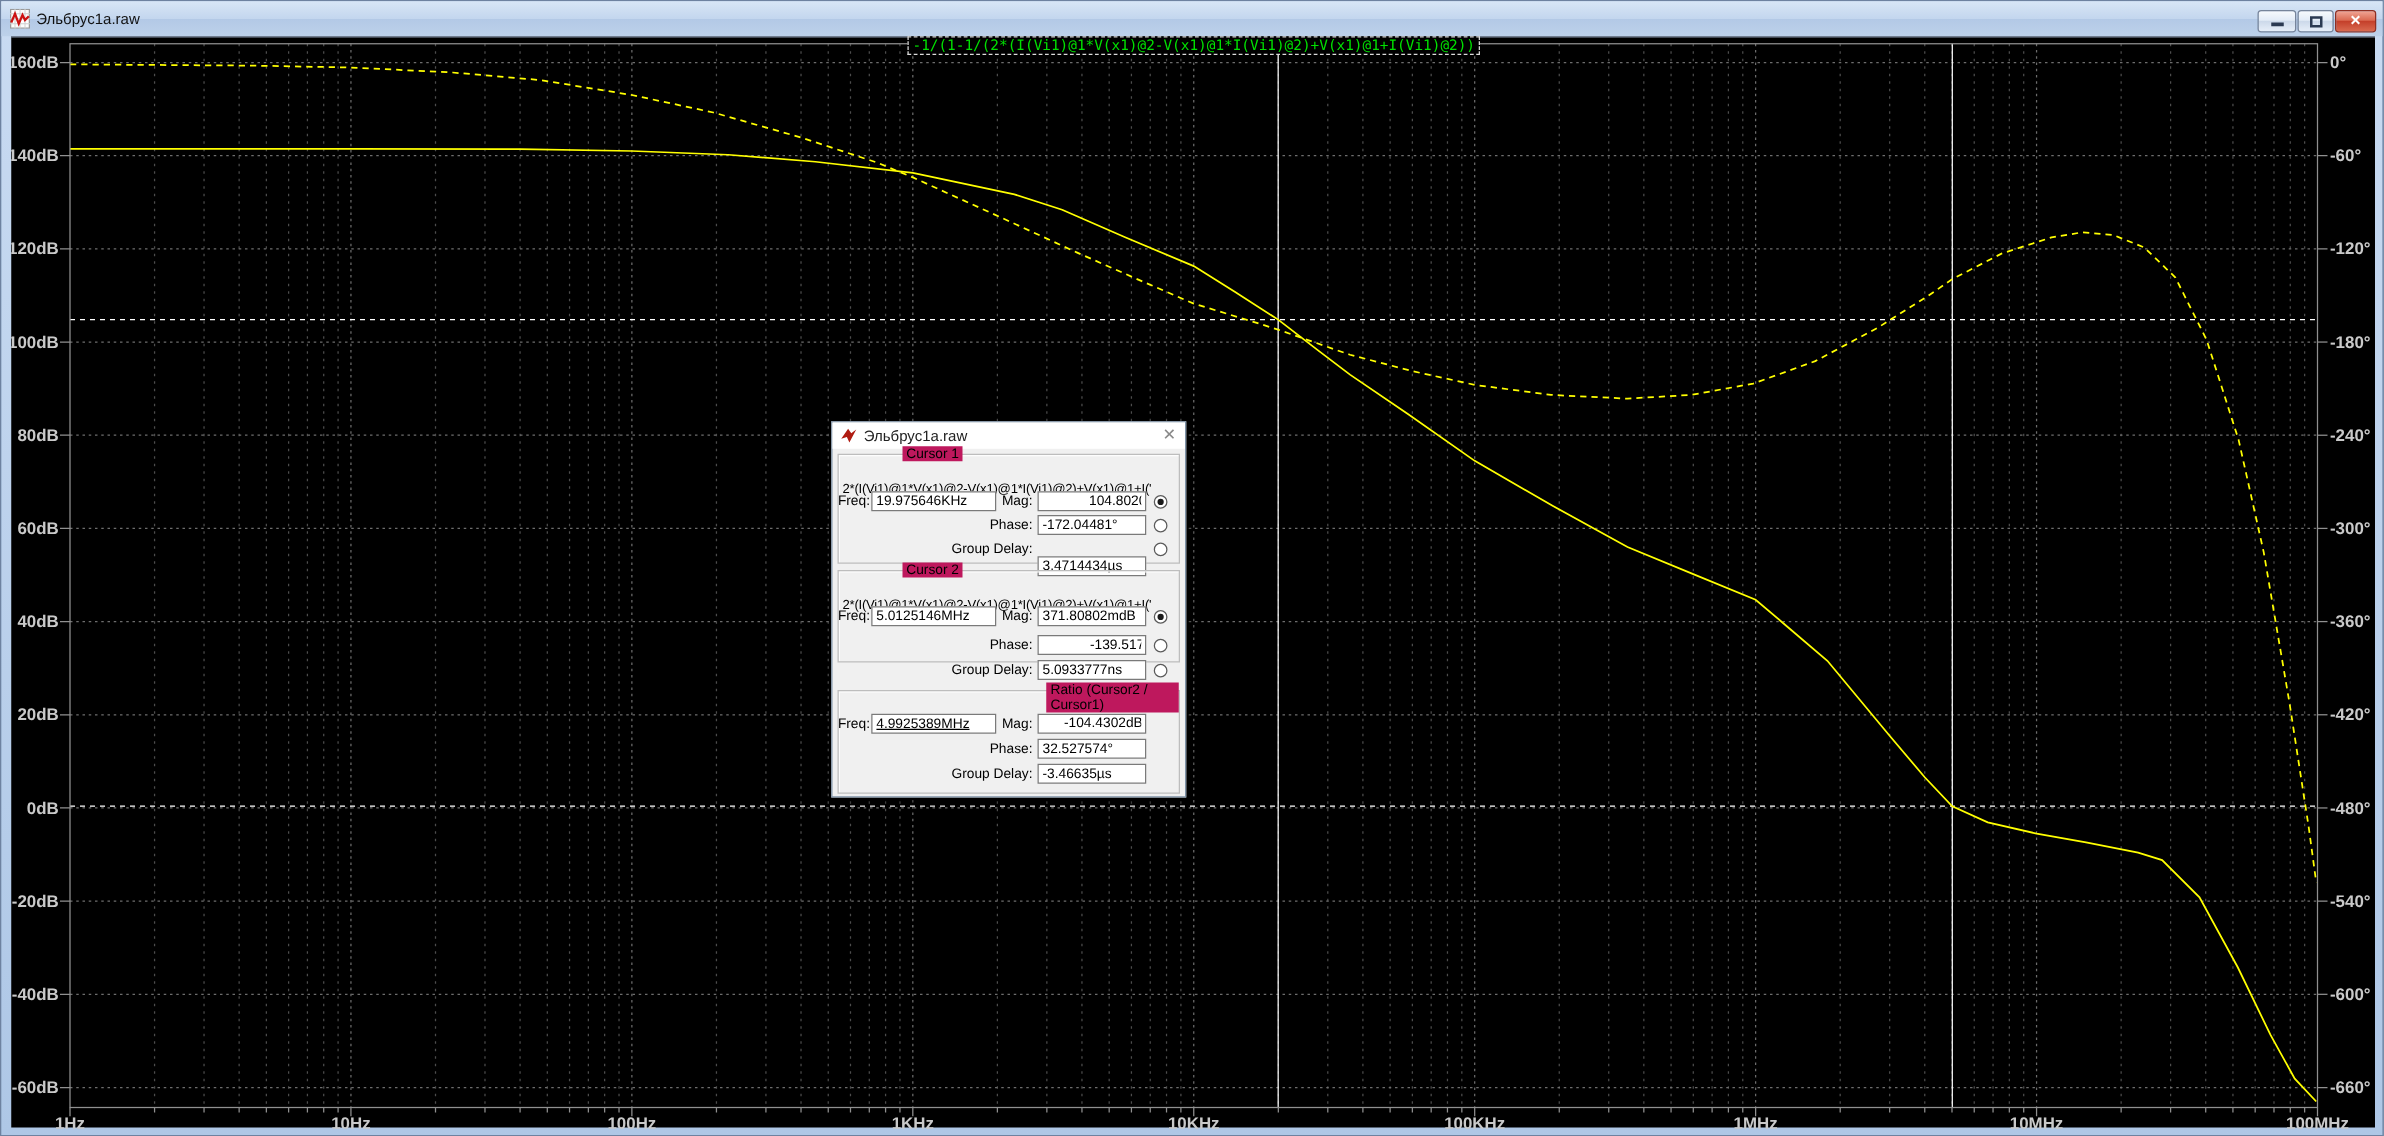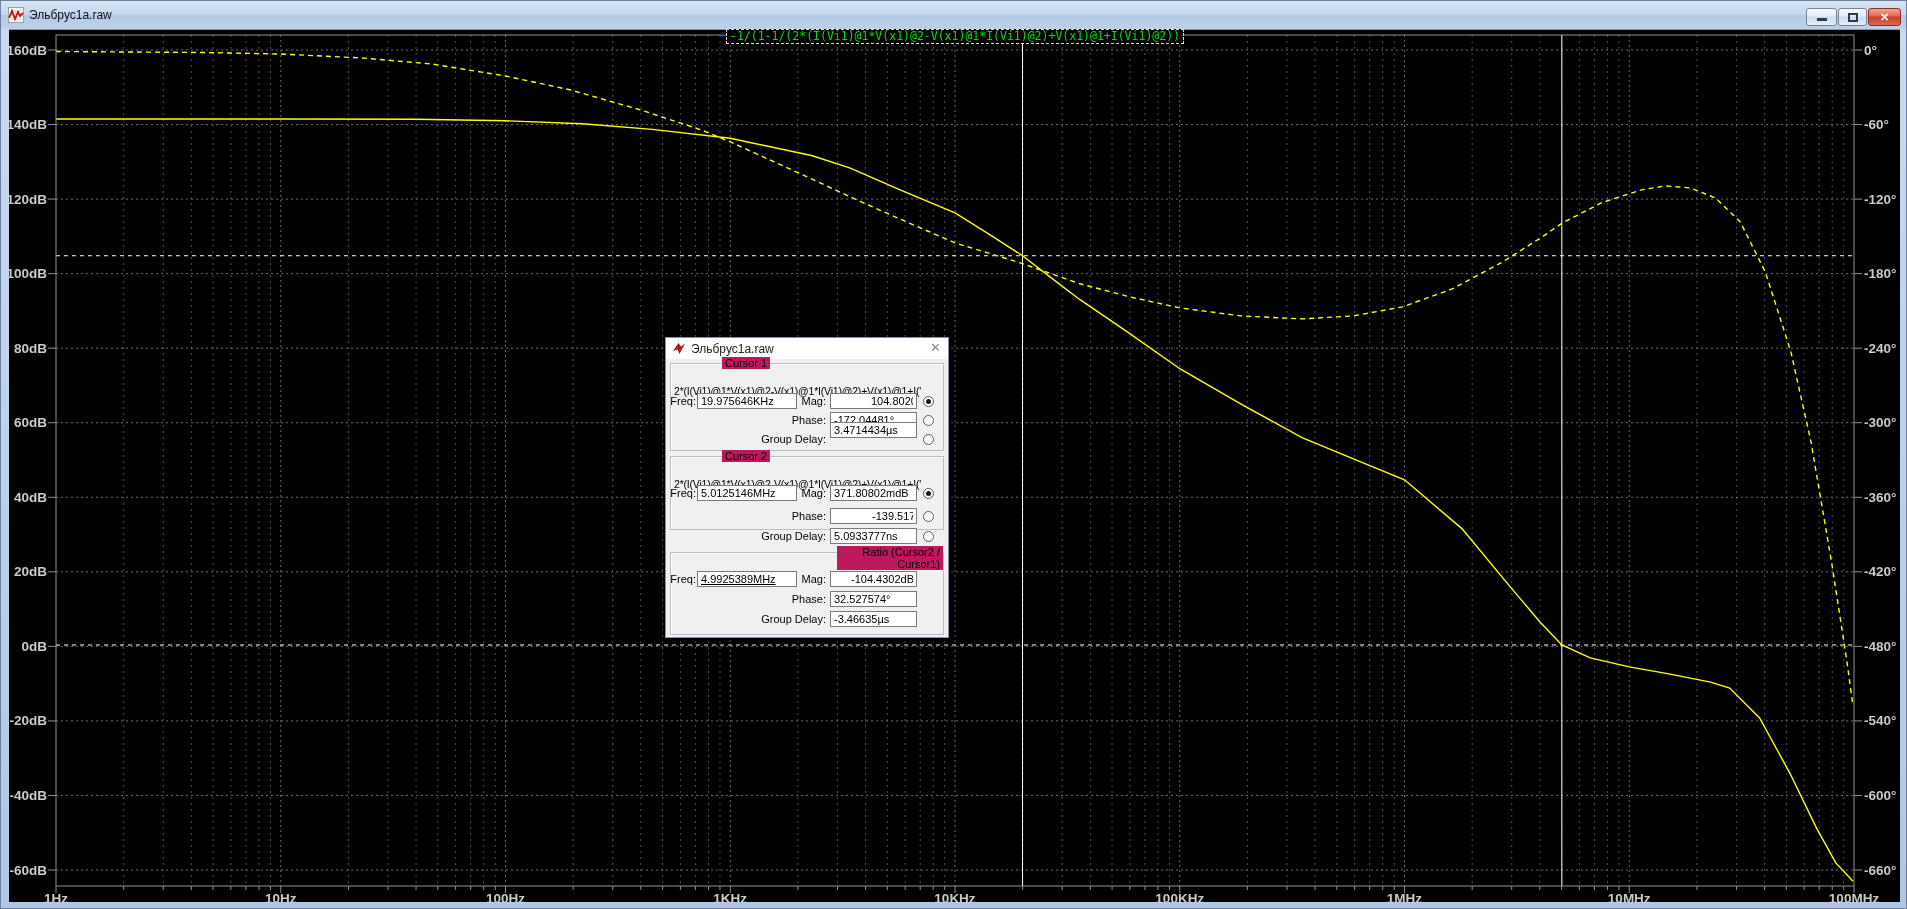--- a/index.html
+++ b/index.html
@@ -35,21 +35,21 @@
   #dialog { position:absolute; left:656px; top:307px; width:284px; height:301px;
             background:#f0f0f0; border:1px solid #7f93a8; z-index:10;
             font-size:11px; color:#000; box-shadow:3px 3px 8px rgba(0,0,0,0.55); }
   #dlg-titlebar { position:absolute; left:0; top:0; width:100%; height:21px; background:#ffffff; }
   #dlg-icon { position:absolute; left:6px; top:4px; width:14px; height:13px; }
   #dlg-title { position:absolute; left:25px; top:4px; font-size:12px; color:#222; }
   #dlg-close { position:absolute; right:7px; top:2px; font-size:13px; color:#8a8a8a; cursor:default; }
   .group { position:absolute; left:4px; width:274px; border:1px solid #bdbdbd;
            box-shadow:inset 1px 1px 0 #fdfdfd; }
   .group-label { position:absolute; top:-7px; left:7px; background:#be185d; padding:0 3px;margin-left:44px; }
-  #group-ratio .group-label { left:45%;text-align:right; }
+  #group-ratio .group-label { left:45%; }
   .expr { position:absolute; left:3px; top:4px; width:266px; white-space:nowrap;
           overflow:hidden; font-size:10.5px; letter-spacing:-0.2px;margin-top:17px; }
   .fld-label { position:absolute; text-align:right; line-height:16px; }
   .fld { position:absolute; height:16px; border:1px solid #7a7a7a; background:#fff;
          font-family:"Liberation Sans", sans-serif; font-size:11px; padding:0 3px; color:#000; }
   .fld-freq { left:31px; width:100px; }
   .fld-val  { left:164px; width:87px; }
   .radio { position:absolute; left:257px; width:11px; height:11px; border:1px solid #5a5a5a;
            border-radius:50%; background:#fff; }
   .radio.on::after { content:""; position:absolute; left:2px; top:2px; width:5px; height:5px;
@@ -321,21 +321,21 @@
       </div>
       <span class="fld-label" style="left:3px; top:55px; width:27px;">Freq:</span>
       <input class="fld fld-freq" style="top: 55px;" value="19.975646KHz">
       <span class="fld-label" style="left:110px; top:55px; width:50px;">Mag:</span>
       <input class="fld fld-val" style="top: 55px; padding-left: 40px;" value="104.80201dB">
       <span class="radio on" id="c1-radio-mag" style="top:58px;"></span>
       <span class="fld-label" style="left:80px; top:74px; width:80px;">Phase:</span>
       <input class="fld fld-val" style="top: 74px;" value="-172.04481°">
       <span class="radio" style="top:77px;"></span>
       <span class="fld-label" style="left:60px; top:93px; width:100px;">Group Delay:</span>
-      <input class="fld fld-val" style="top: 84px;" value="3.4714434µs">
+      <input class="fld fld-val" style="top: 107px;" value="3.4714434µs">
       <span class="radio" style="top:96px;"></span>
 
       <div class="group" id="group-c2" style="top:118px; height:74px;">
         <span class="group-label">Cursor 2</span>
         <div class="expr">2*(I(Vi1)@1*V(x1)@2-V(x1)@1*I(Vi1)@2)+V(x1)@1+I('</div>
       </div>
       <span class="fld-label" style="left:3px; top:147px; width:27px;">Freq:</span>
       <input class="fld fld-freq" style="top: 147px;" value="5.0125146MHz">
       <span class="fld-label" style="left:110px; top:147px; width:50px;">Mag:</span>
       <input class="fld fld-val" style="top: 147px;" value="371.80802mdB">

